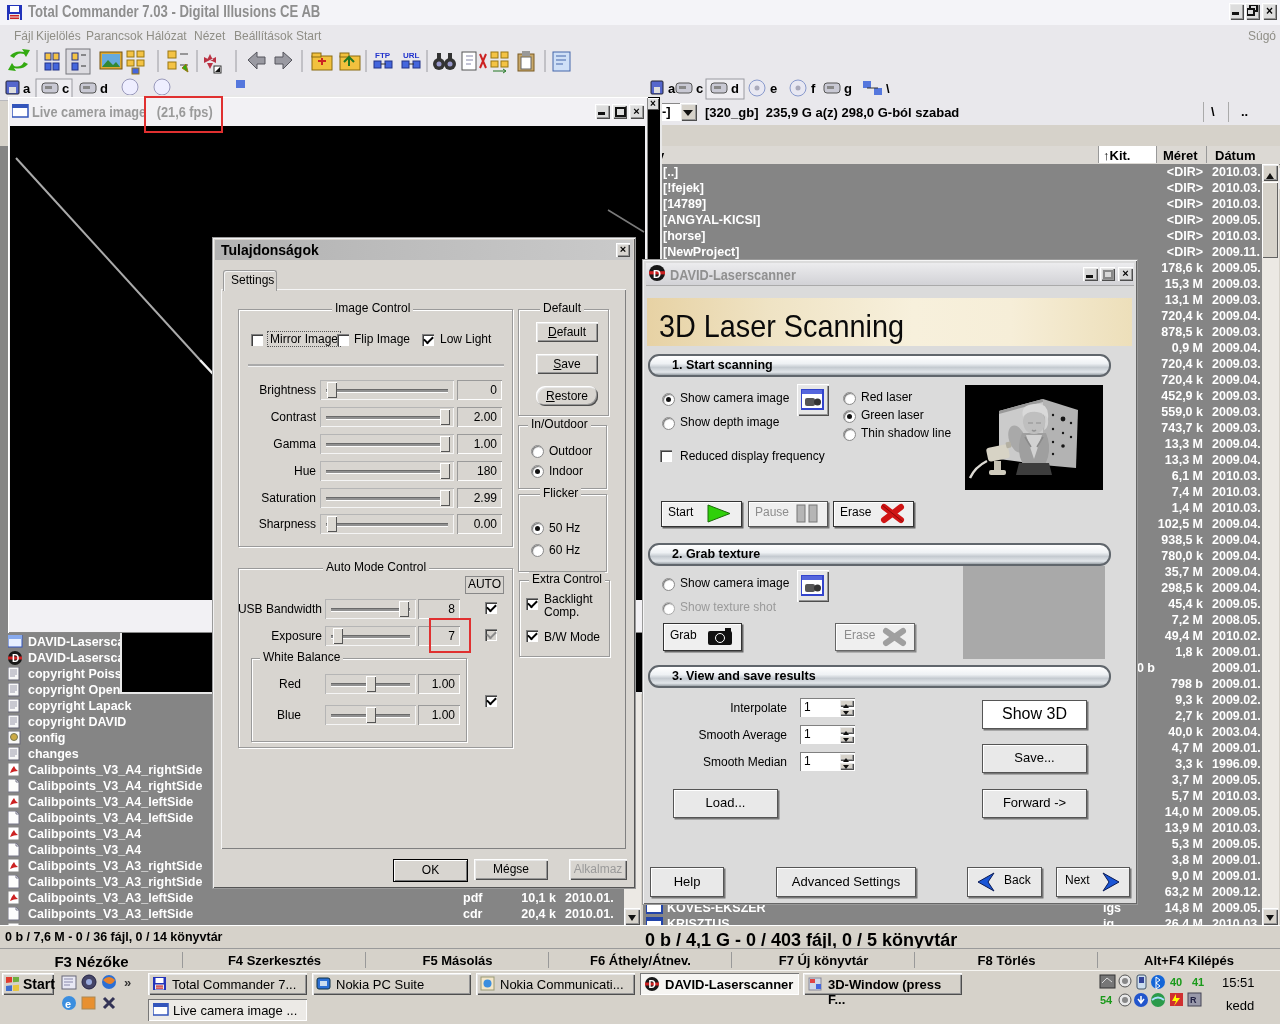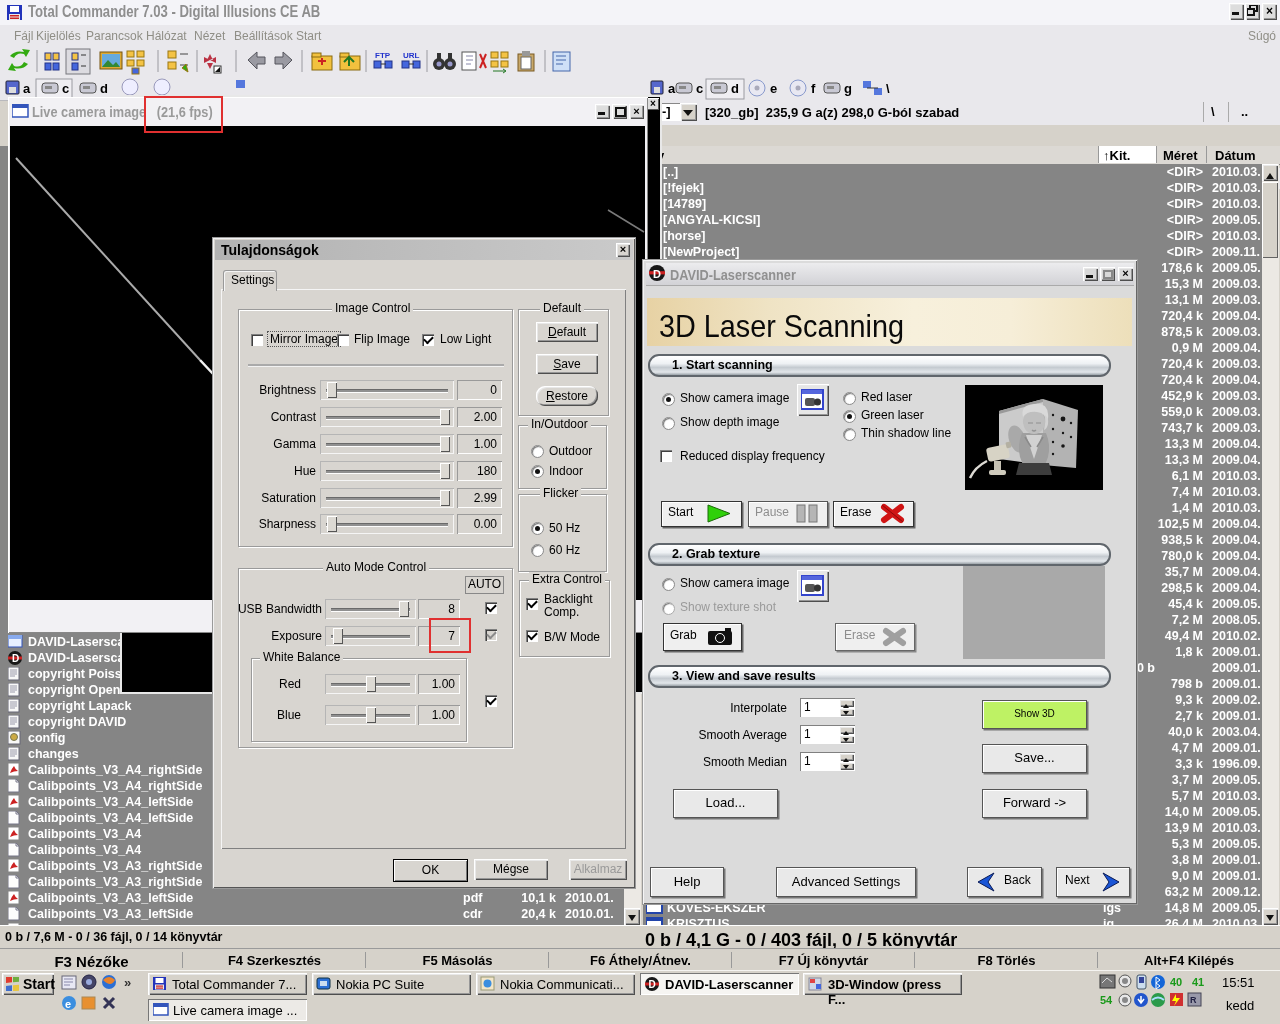--- a/index.html
+++ b/index.html
@@ -910,21 +910,21 @@
  <div class="lbl14" style="left:0;top:495px;width:144px;text-align:right;">Smooth Median</div>
  <div class="abs" style="left:157px;top:492px;width:55px;height:19px;background:#fff;box-shadow:inset 1px 1px 0 #808080,inset -1px -1px 0 #fff;">
   <div class="lbl14" style="left:4px;top:2px;">1</div>
   <div class="abs out2" style="right:1px;top:1px;width:15px;height:8px;background:#d6d2ca;">
         <div class="abs" style="left:4px;top:2px;width:0;height:0;border:3px solid transparent;border-bottom:4px solid #111;"></div>
       </div>
   <div class="abs out2" style="right:1px;bottom:1px;width:15px;height:8px;background:#d6d2ca;">
         <div class="abs" style="left:4px;top:3px;width:0;height:0;border:3px solid transparent;border-top:4px solid #111;"></div>
       </div>
  </div>
- <div class="abs" style="left:339px;top:440px;width:103px;height:27px;background:#bef264;border:1px solid #555;box-shadow:1.5px 1.5px 0 #777,inset 1px 1px 0 #fff;text-align:center;line-height:26px;font-size:10px;">Show 3D</div>
+ <div class="abs" style="left:339px;top:440px;width:103px;height:27px;background:#ffffff;border:1px solid #555;box-shadow:1.5px 1.5px 0 #777,inset 1px 1px 0 #fff;text-align:center;line-height:26px;font-size:16px;">Show 3D</div>
  <div class="abs" style="left:339px;top:484px;width:103px;height:27px;background:#e9e9e9;border:1px solid #555;box-shadow:1.5px 1.5px 0 #777,inset 1px 1px 0 #fff;text-align:center;line-height:26px;font-size:13px;">Save...</div>
  <div class="abs" style="left:30px;top:529px;width:103px;height:27px;background:#e9e9e9;border:1px solid #555;box-shadow:1.5px 1.5px 0 #777,inset 1px 1px 0 #fff;text-align:center;line-height:26px;font-size:13px;">Load...</div>
  <div class="abs" style="left:339px;top:529px;width:103px;height:27px;background:#e9e9e9;border:1px solid #555;box-shadow:1.5px 1.5px 0 #777,inset 1px 1px 0 #fff;text-align:center;line-height:26px;font-size:13px;">Forward -&gt;</div>
  <div class="abs" style="left:7px;top:607px;width:72px;height:28px;background:#e9e9e9;border:1px solid #555;box-shadow:1.5px 1.5px 0 #777,inset 1px 1px 0 #fff;text-align:center;line-height:27px;font-size:13px;">Help</div>
  <div class="abs" style="left:133px;top:607px;width:138px;height:28px;background:#e9e9e9;border:1px solid #555;box-shadow:1.5px 1.5px 0 #777,inset 1px 1px 0 #fff;text-align:center;line-height:27px;font-size:13px;">Advanced Settings</div>
  <div class="abs" style="left:324px;top:607px;width:73px;height:28px;background:#e9e9e9;border:1px solid #555;box-shadow:1.5px 1.5px 0 #777,inset 1px 1px 0 #fff;">
   <svg class="abs" style="left:4px;top:3px" width="26" height="22">
         <polygon points="22,2 6,11 22,20 16,11" fill="#1a55d6" stroke="#0a1a55"></polygon>
       </svg>
   <div class="lbl14" style="left:36px;top:5px;">Back</div>

